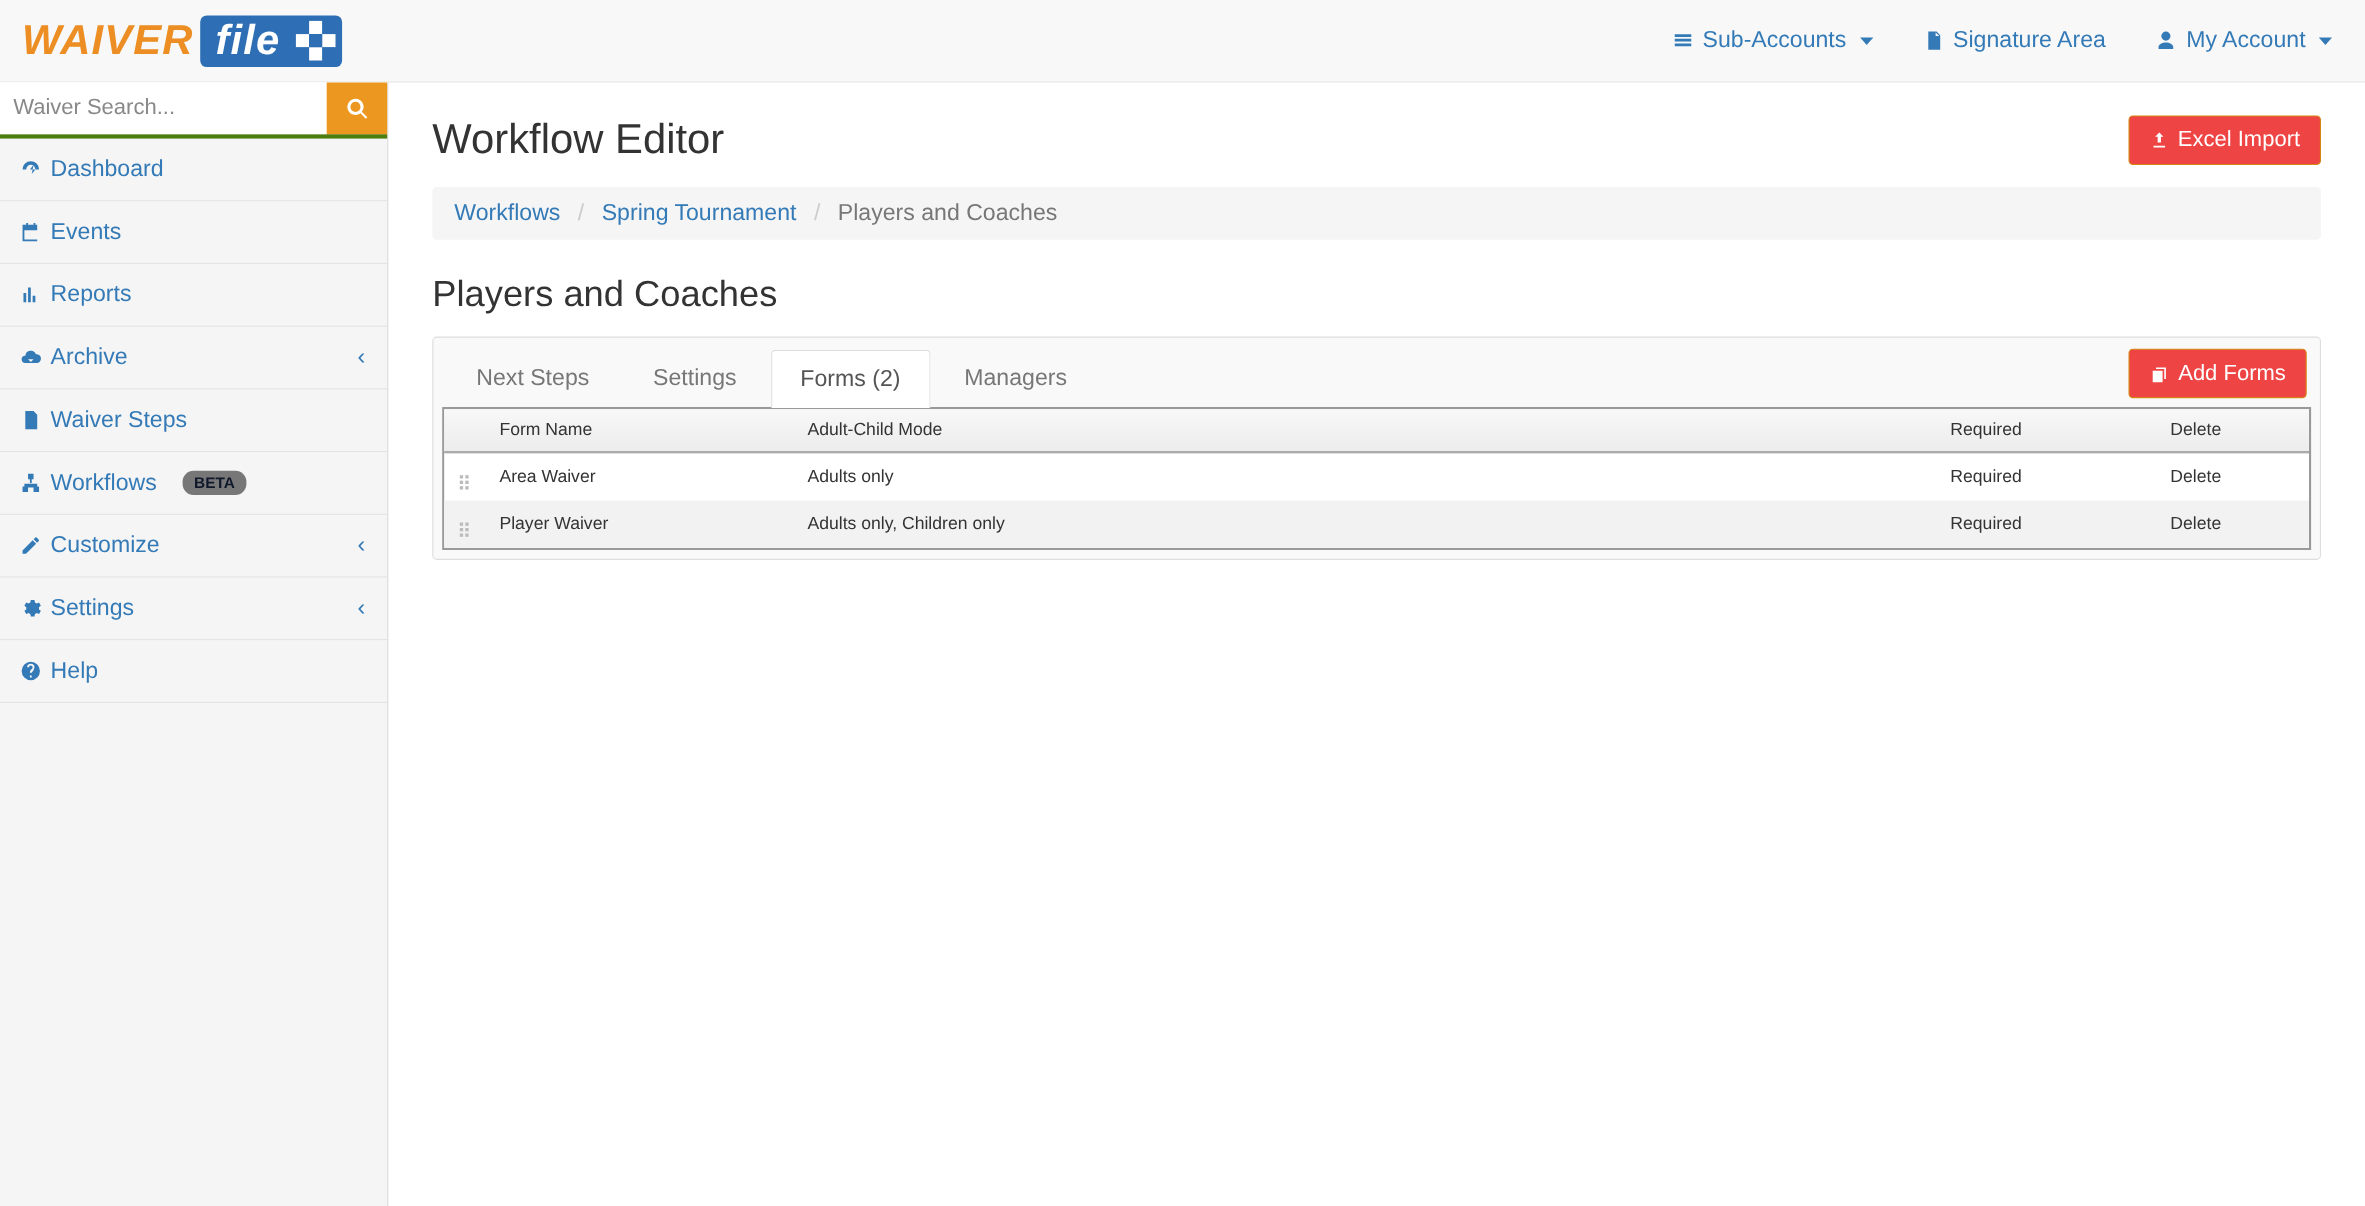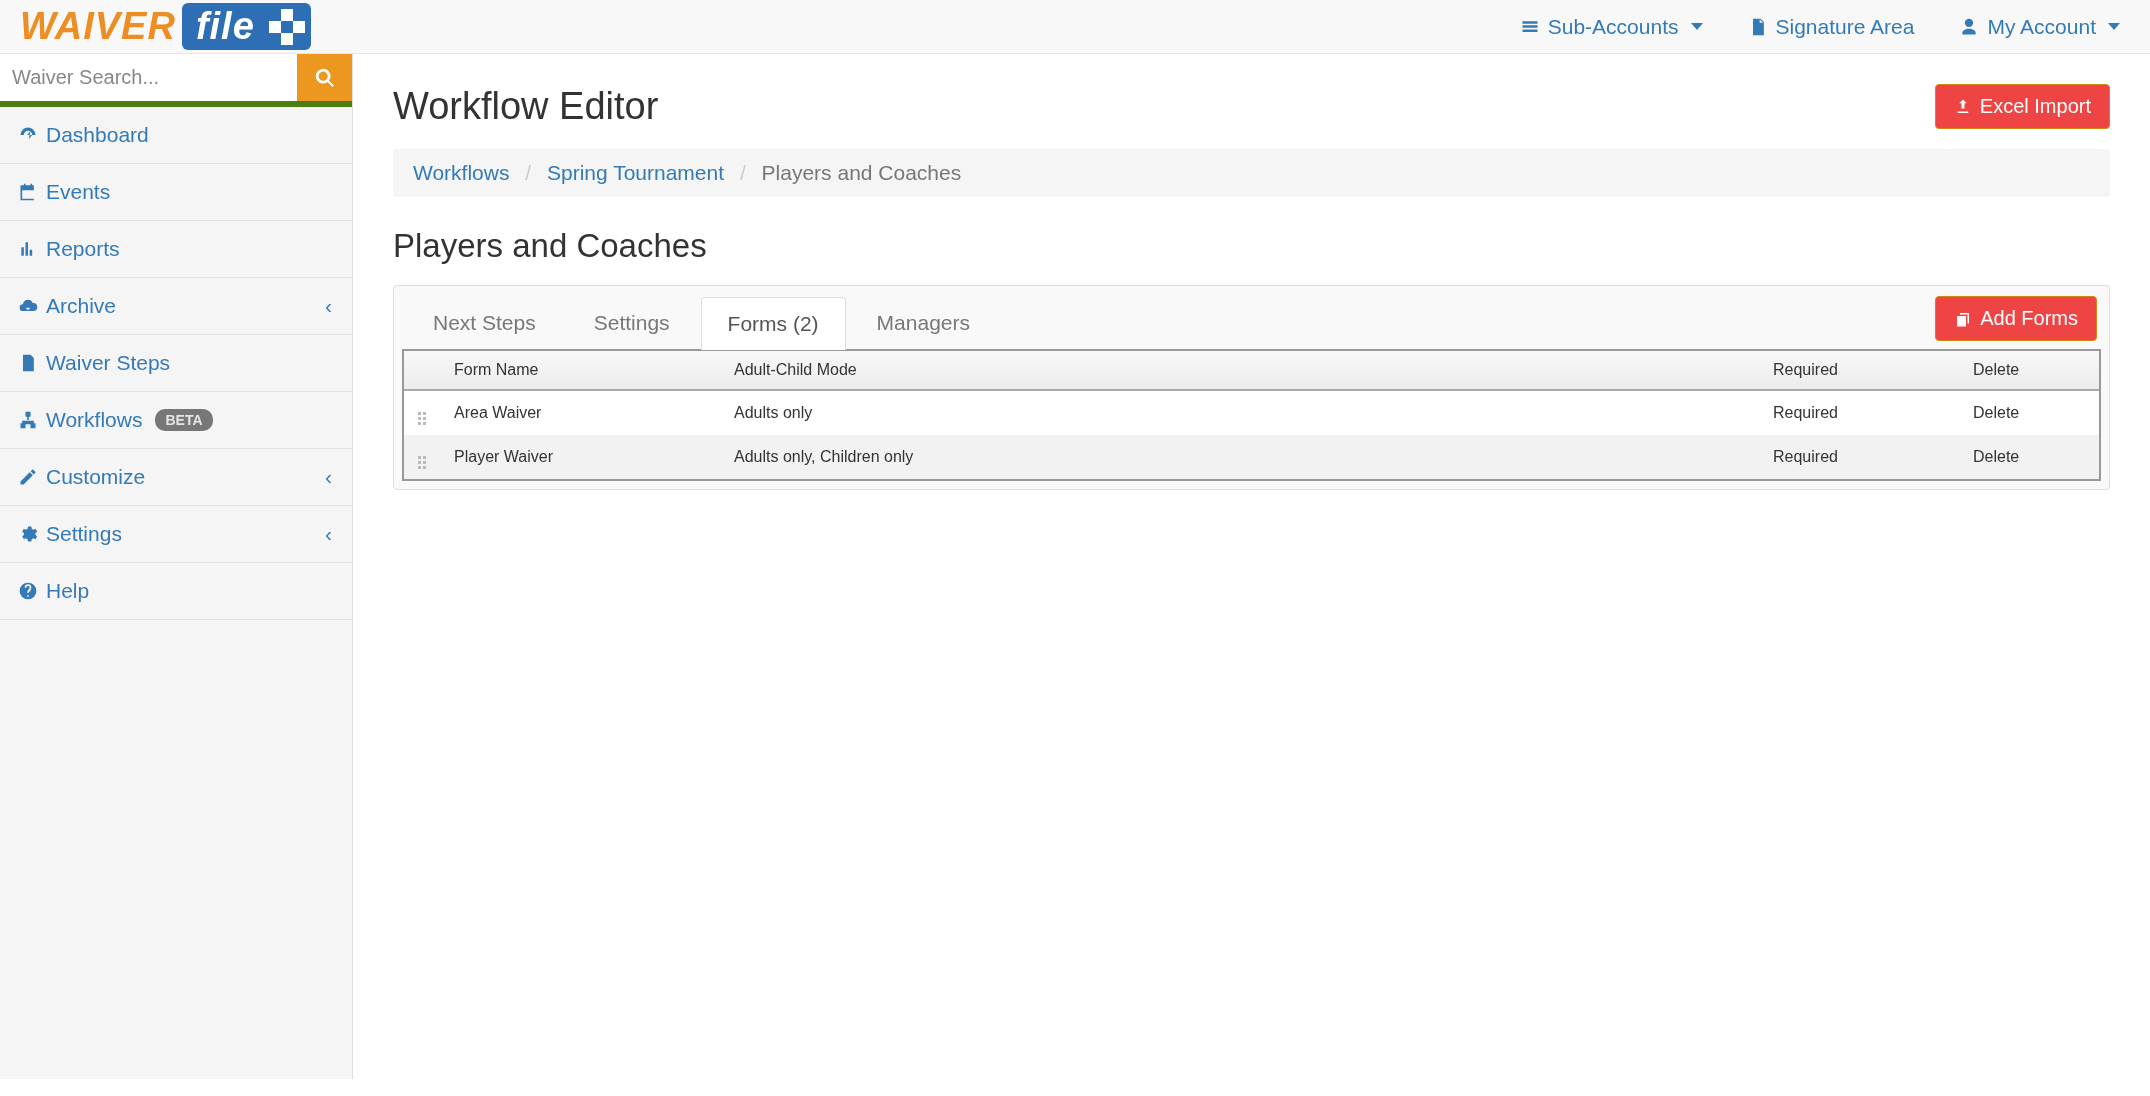--- a/index.html
+++ b/index.html
@@ -1,54 +1,54 @@
 <!DOCTYPE html>
 <html><head>
 <meta charset="utf-8">
 <style>
   * { box-sizing: border-box; margin: 0; padding: 0; }
   body { font-family: "Helvetica Neue", Helvetica, Arial, sans-serif; font-size: 19px; color: #333; background: #fff; width: 2150px; }
   
   
-  .header { height: 54px; background: #f8f8f8; border-bottom: 1px solid #e7e7e7; display: flex; align-items: center; padding: 0 20px; }
+  .header { height: 75px; background: #f8f8f8; border-bottom: 1px solid #e7e7e7; display: flex; align-items: center; padding: 0 20px; }
   .logo { display: flex; align-items: center; font-weight: 700; font-size: 38px; letter-spacing: 1px; }
   .logo .waiver { color: #ec8e23; font-style: italic; }
   .logo .file-box { background: #2e6eb5; color: #fff; border-radius: 6px; padding: 2px 14px 2px 14px; margin-left: 6px; display: inline-flex; align-items: center; font-style: italic; position: relative; }
   .logo .file-text { margin-right: 6px; text-align: center; }
   .checker { display: inline-grid; grid-template-columns: repeat(3, 12px); grid-template-rows: repeat(3, 12px); gap: 0; position: relative; right: -8px; }
   .checker span { width: 12px; height: 12px; }
   .checker .b { background: #2e6eb5; }
   .checker .w { background: #fff; }
 
   .top-nav { margin-left: auto; display: flex; gap: 45px; align-items: center; padding-right: 10px; text-align: center; }
   .top-nav a { color: #337ab7; text-decoration: none; font-size: 21px; display: inline-flex; align-items: center; gap: 8px; font-weight: 500; }
   .caret-down { display: inline-block; width: 0; height: 0; border-left: 6px solid transparent; border-right: 6px solid transparent; border-top: 7px solid currentColor; margin-left: 4px; }
   .nav-icon { width: 20px; height: 20px; fill: currentColor; }
 
   
   .columns { display: flex; }
   .sidebar { width: 353px; background: #f5f5f5; border-right: 1px solid #ddd; min-height: 1025px; }
   .main { flex: 1; padding: 30px 40px; }
 
   
-  .search-row { display: flex; border-bottom: 6px solid #4d7c0f; background:#fff; }
+  .search-row { display: flex; border-bottom: 4px solid #4d7c0f; background:#fff; }
   .search-input { flex: 1; border: none; padding: 12px 12px; font-size: 20px; outline: none; }
   .search-input::placeholder { color: #888; }
   .search-btn { width: 55px; background: #ec971f; color: #fff; border: none; display: flex; align-items: center; justify-content: center; cursor: pointer; }
   .search-btn svg { width: 22px; height: 22px; fill: #fff; }
   .adv-search { text-align: center; padding: 10px 0; border-bottom: 2px solid #bbb; }
   .adv-search a { color: #337ab7; text-decoration: none; font-size: 19px; }
 
   
   .side-nav { list-style: none; }
   .side-nav li { border-bottom: 1px solid #e3e3e3; }
   .side-nav a { display: flex; align-items: center; padding: 16px 18px; color: #337ab7; text-decoration: none; font-size: 21px; position: relative; }
   .side-nav a svg { width: 20px; height: 20px; fill: currentColor; margin-right: 8px; flex-shrink: 0; }
   .side-nav .chev { position: absolute; right: 20px; color: #337ab7; }
-  .badge { background: #777; color: #e5e5e5; font-size: 14px; padding: 3px 10px; border-radius: 10px; margin-left: 13px; font-weight: 600; }
+  .badge { background: #777; color: #0f172a; font-size: 14px; padding: 3px 10px; border-radius: 10px; margin-left: 24px; font-weight: 600; }
 
   
   .page-header { display: flex; align-items: center; margin-bottom: 20px; }
   .page-title { font-size: 38px; color: #333; font-weight: 500; }
   .btn { display: inline-flex; align-items: center; gap: 8px; padding: 10px 18px; border-radius: 4px; font-size: 20px; text-decoration: none; border: 1px solid transparent; cursor: pointer; }
   .btn-orange { background: #ef4444; color: #fff; border-color: #d58512; }
   .btn svg { width: 18px; height: 18px; fill: currentColor; }
   .page-header .btn { margin-left: auto; }
 
   

